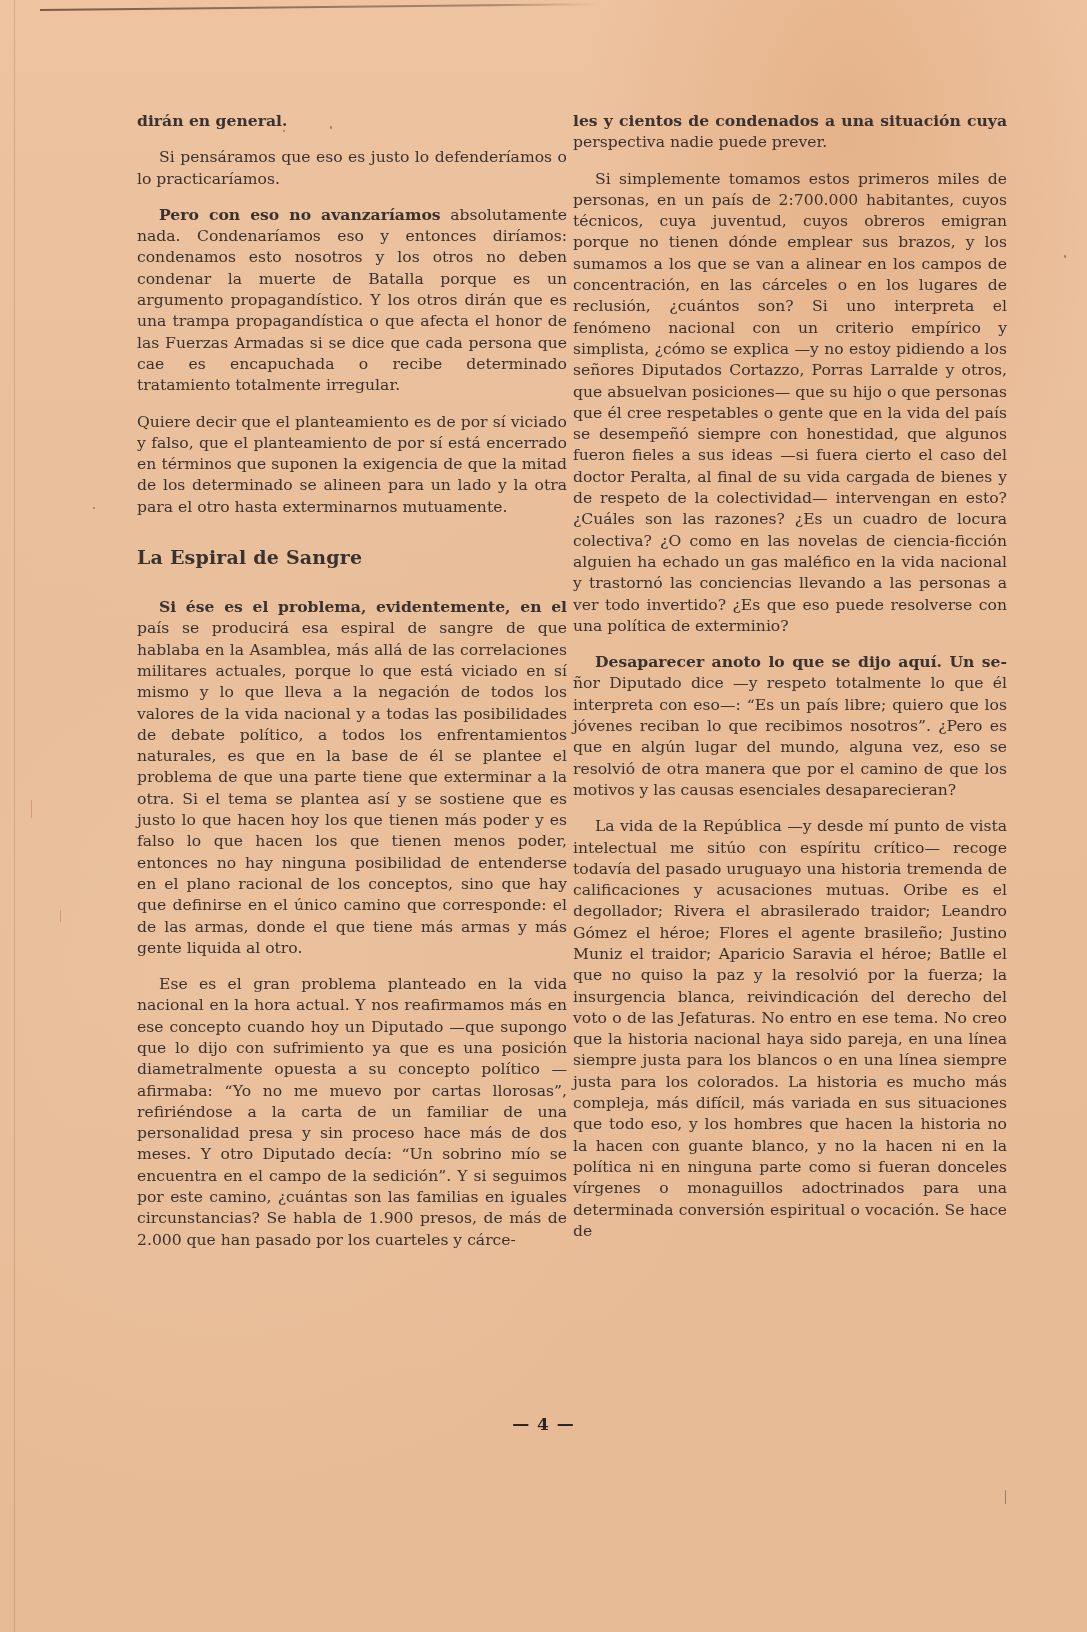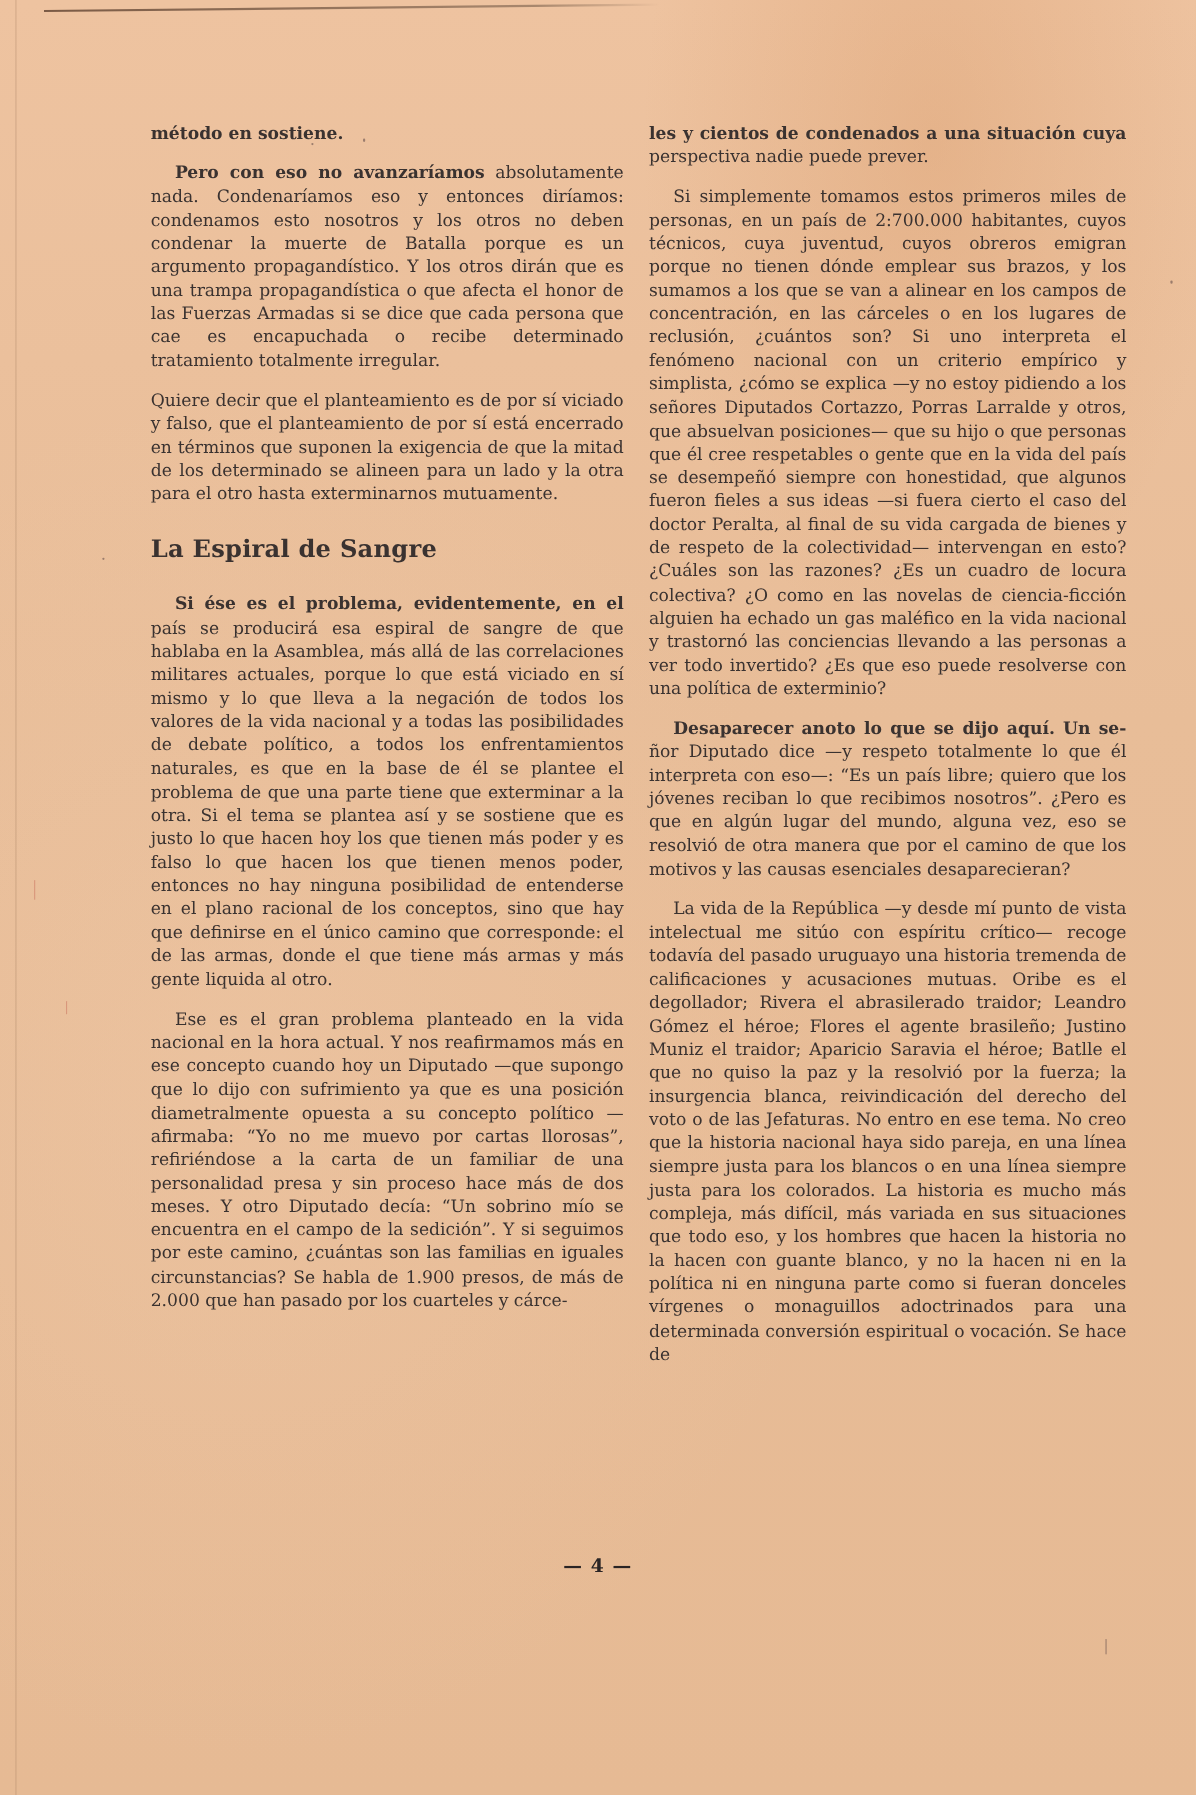--- a/index.html
+++ b/index.html
@@ -41,30 +41,30 @@
     position: absolute;
     top: 110px;
     width: 430px;
     color: #3a3230;
     font-size: 15.6px;
     line-height: 21.3px;
     text-align: justify;
     hyphens: manual;
   }
   .col-left { left: 137px; }
-  .col-right { left: 590px; width: 434px; }
+  .col-right { left: 573px; width: 434px; }
   .para {
     margin: 0 0 14px 0;
     text-indent: 22px;
   }
   .para.noindent { text-indent: 0; }
   .heading {
     font-family: "DejaVu Serif", "Liberation Serif", serif;
     font-weight: bold;
-    font-size: 22px;
+    font-size: 19px;
     line-height: 34px;
     color: #3a3230;
     margin: 22px 0 22px 0;
     text-align: left;
     letter-spacing: 0.2px;
   }
   .bold-run { font-weight: bold; }
   .page-number {
     position: absolute;
     left: 0; width: 1087px;
@@ -84,21 +84,24 @@
 </style>
 </head>
 <body>
 
 <div class="paper"></div>
 <div class="top-edge"></div>
 <div class="left-edge"></div>
 
 <div class="column col-left">
   <p class="para noindent">
-    <span class="bold-run">método en sostiene.</span><span></span>
+    <span class="bold-run">dirán en general.</span><span></span>
+  </p>
+  <p class="para">
+    <span class="bold-run"></span><span>Si pensáramos que eso es justo lo defenderíamos o lo practicaríamos.</span>
   </p>
   <p class="para">
     <span class="bold-run">Pero con eso no avanzaríamos</span><span> absolutamente nada. Condenaríamos eso y entonces diríamos: condenamos esto nosotros y los otros no deben condenar la muerte de Batalla porque es un argumento propagandístico. Y los otros dirán que es una trampa propagandística o que afecta el honor de las Fuerzas Armadas si se dice que cada persona que cae es encapuchada o recibe determinado tratamiento totalmente irregular.</span>
   </p>
   <p class="para noindent">
     <span class="bold-run"></span><span>Quiere decir que el planteamiento es de por sí viciado y falso, que el planteamiento de por sí está encerrado en términos que suponen la exigencia de que la mitad de los determinado se alineen para un lado y la otra para el otro hasta exterminarnos mutuamente.</span>
   </p>
   <h2 class="heading">La Espiral de Sangre</h2>
   <p class="para">
     <span class="bold-run">Si ése es el problema, evidentemente, en el</span><span> país se producirá esa espiral de sangre de que hablaba en la Asamblea, más allá de las correlaciones militares actuales, porque lo que está viciado en sí mismo y lo que lleva a la negación de todos los valores de la vida nacional y a todas las posibilidades de debate político, a todos los enfrentamientos naturales, es que en la base de él se plantee el problema de que una parte tiene que exterminar a la otra. Si el tema se plantea así y se sostiene que es justo lo que hacen hoy los que tienen más poder y es falso lo que hacen los que tienen menos poder, entonces no hay ninguna posibilidad de entenderse en el plano racional de los conceptos, sino que hay que definirse en el único camino que corresponde: el de las armas, donde el que tiene más armas y más gente liquida al otro.</span>

